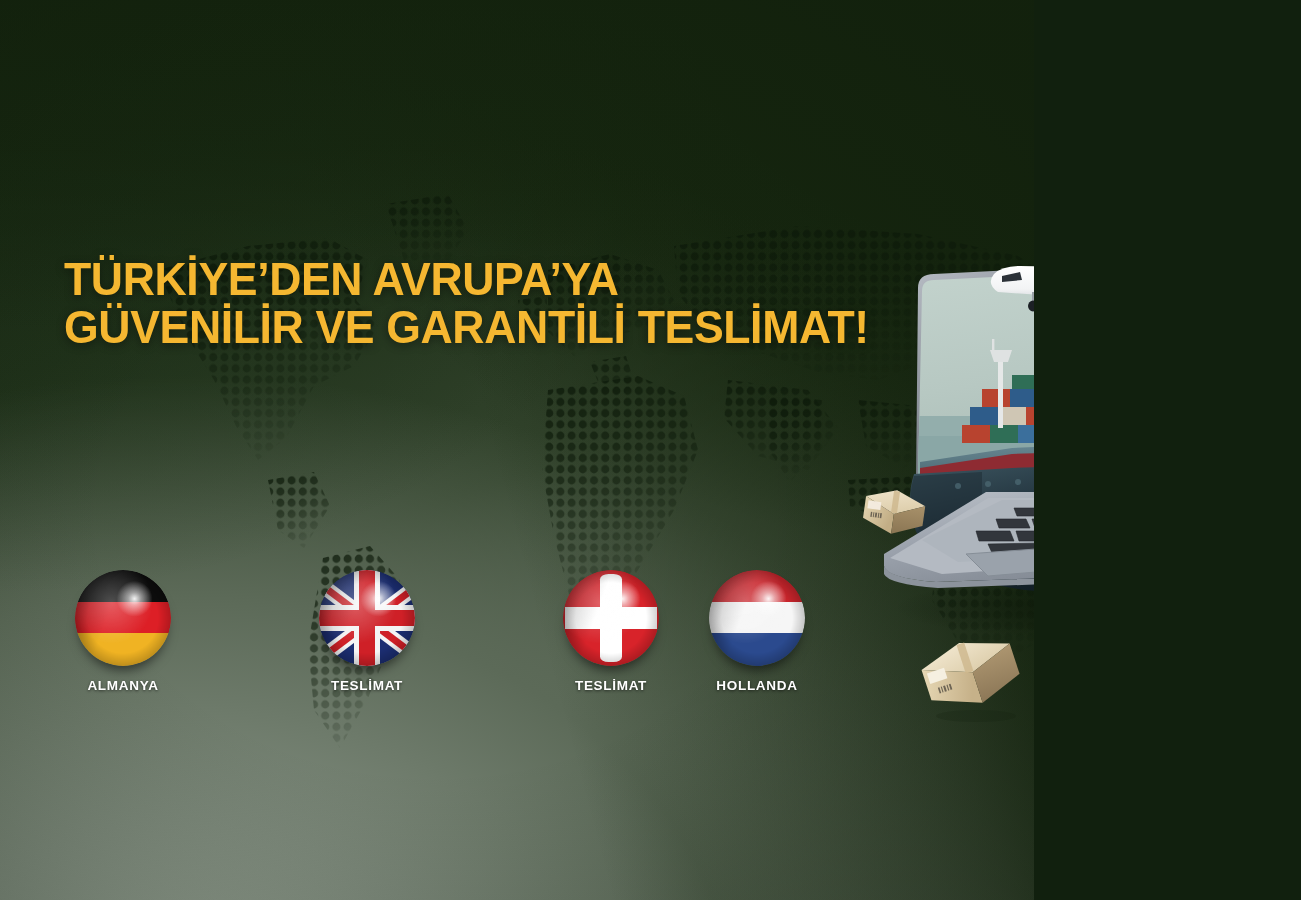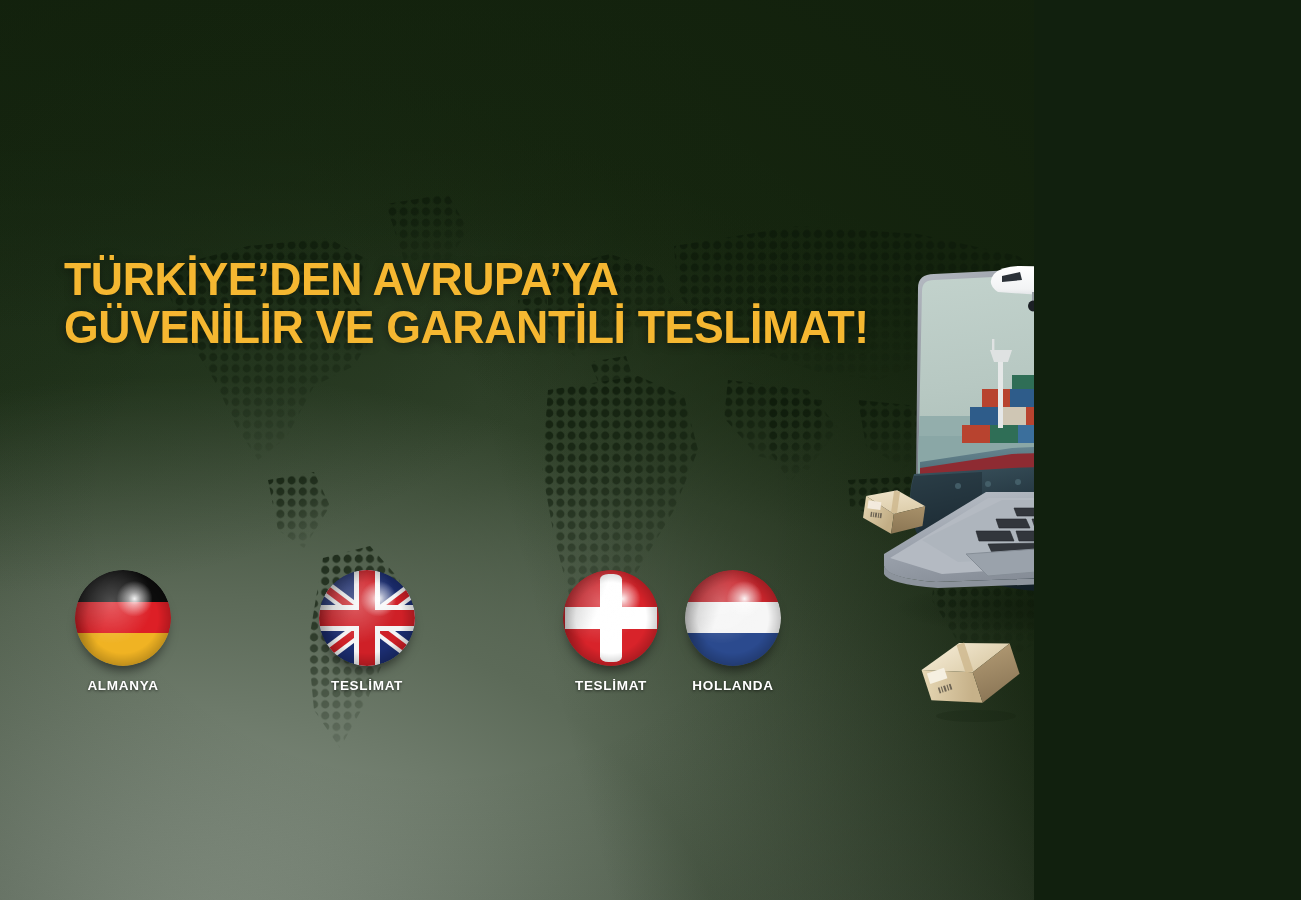--- a/index.html
+++ b/index.html
@@ -548,21 +548,21 @@
       <div class="ball">
         <div class="face f-ch">
             <span class="cross-v"></span>
             <span class="cross-h"></span>
           </div>
         <div class="shade"></div>
       </div>
       <div class="flag-label">TESLİMAT</div>
     </div>
 
-    <div class="flag-item" style="left:614px;">
+    <div class="flag-item" style="left:638px;">
       <div class="ball">
         <div class="face f-nl"></div>
           <div class="shade"></div>
       </div>
       <div class="flag-label">HOLLANDA</div>
     </div>
 
   </div>
 </div>
 

